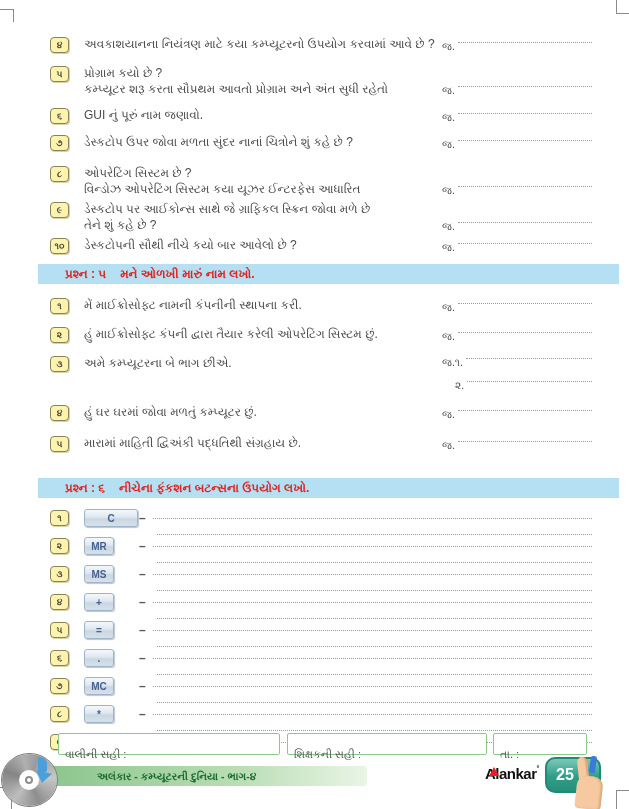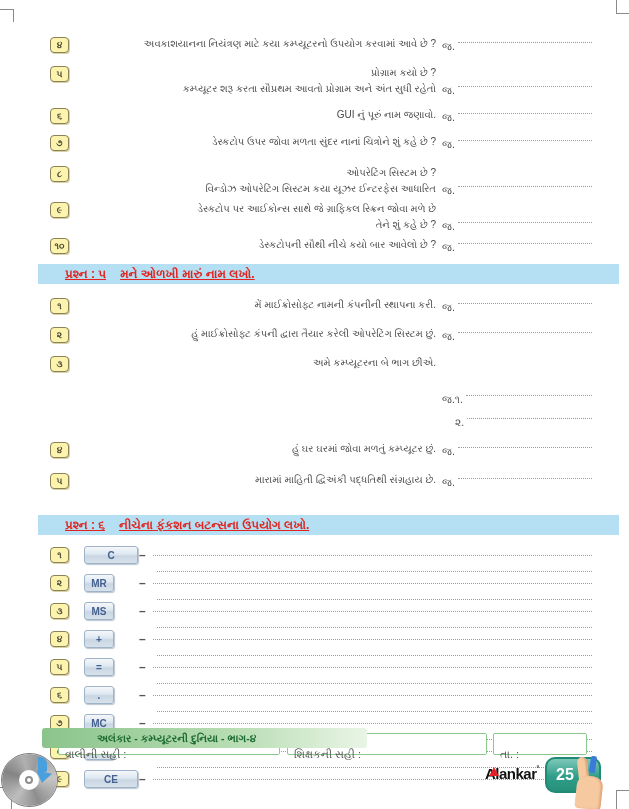--- a/index.html
+++ b/index.html
@@ -16,31 +16,31 @@
   .content{position:absolute;left:50px;top:36px;width:542px;}
 
   
   .q-row{display:flex;align-items:flex-start;}
   .badge{
     width:17px;height:14px;flex:none;margin-right:15px;margin-top:1px;
     background:#fcf4ae;border:1px solid #8b8357;border-radius:4px;
     color:#4b4733;font-size:9px;font-weight:bold;text-align:center;line-height:14px;
     box-shadow:1px 1px 0 #d8d2a8;
   }
-  .q-text{flex:1;font-size:10px;line-height:16px;padding-right:6px;color:#4a4a4a;text-align:right;}
+  .q-text{flex:1;font-size:12px;line-height:16px;padding-right:6px;color:#4a4a4a;}
   .answer{width:150px;flex:none;display:flex;align-self:flex-end;font-size:10.5px;color:#4a4a4a;line-height:14px;}
   .answer .pfx{flex:none;}
   .dotline{flex:1;margin-left:3px;margin-top:3px;height:1px;border-top:1px dotted #9a9a9a;}
   .answer2{margin-top:9px;display:flex;font-size:10.5px;line-height:14px;}
   .answer2 .pfx{flex:none;margin-left:13px;}
 
   
   .sec-header{
     background:#b5dff2;height:20px;line-height:20px;margin-left:-12px;width:554px;
-    padding-left:27px;font-size:12px;font-weight:bold;color:#e2231f;text-decoration:underline;
+    padding-left:27px;font-size:12px;font-weight:bold;color:#e2231f;
   }
   .sec-header .sp{margin-right:14px;}
 
   
   .fn-row{display:flex;align-items:center;height:20px;}
   .fn-row .badge{margin-top:0;}
   .btn-slot{width:55px;flex:none;}
   .calc-btn{
     height:16px;border:1px solid #9fb3c8;border-radius:3px;
     background:linear-gradient(#f5f8fb 0%,#dde7f0 45%,#c9d6e3 55%,#d7e1ea 100%);
@@ -61,21 +61,21 @@
   .sig-input{background:#fff;}
   .sig-parent{width:222px;margin-right:7px;}
   .sig-teacher{width:200px;margin-right:6px;justify-content:center;}
   .sig-date{width:94px;}
   .sig-parent .sig-input{width:147px;}
   .sig-teacher .sig-input{width:127px;}
   .sig-date .sig-input{width:66px;}
 
   
   .ribbon{
-    position:absolute;left:42px;top:728px;width:325px;height:20px;
+    position:absolute;left:42px;top:766px;width:325px;height:20px;
     background:linear-gradient(to right,#8bc48b,#b9ddb4 60%,#e9f5e6);
     border-radius:3px;line-height:20px;padding-left:55px;box-sizing:border-box;
     font-size:10.5px;font-weight:bold;color:#1c6b33;
   }
   .cd{
     position:absolute;left:2px;top:754px;width:55px;height:52px;border-radius:50%;
     background:conic-gradient(from 20deg,#9a9a9a,#c6c6c6 18%,#8e8e8e 38%,#bdbdbd 55%,#848484 75%,#b0b0b0 90%,#9a9a9a);
     box-shadow:0 0 0 1px #7d7d7d;
   }
   .cd-ring{position:absolute;left:17px;top:16px;width:20px;height:20px;border-radius:50%;background:#fff;}
@@ -208,21 +208,21 @@
     <div class="answer">
       <span class="pfx">જ.</span>
       <span class="dotline"></span>
     </div>
   </div>
 
   <div class="q-row mb12">
     <div class="badge">૩</div>
     <div class="q-text">અમે કમ્પ્યૂટરના બે ભાગ છીએ.</div>
     <div style="width:150px;flex:none;align-self:flex-start;">
-      <div class="answer" style="width:100%;align-self:auto;margin-top:37px;">
+      <div class="answer" style="width:100%;align-self:auto;">
         <span class="pfx">જ.૧.</span>
         <span class="dotline"></span>
       </div>
       <div class="answer2">
         <span class="pfx">૨.</span>
         <span class="dotline"></span>
       </div>
     </div>
   </div>
 

